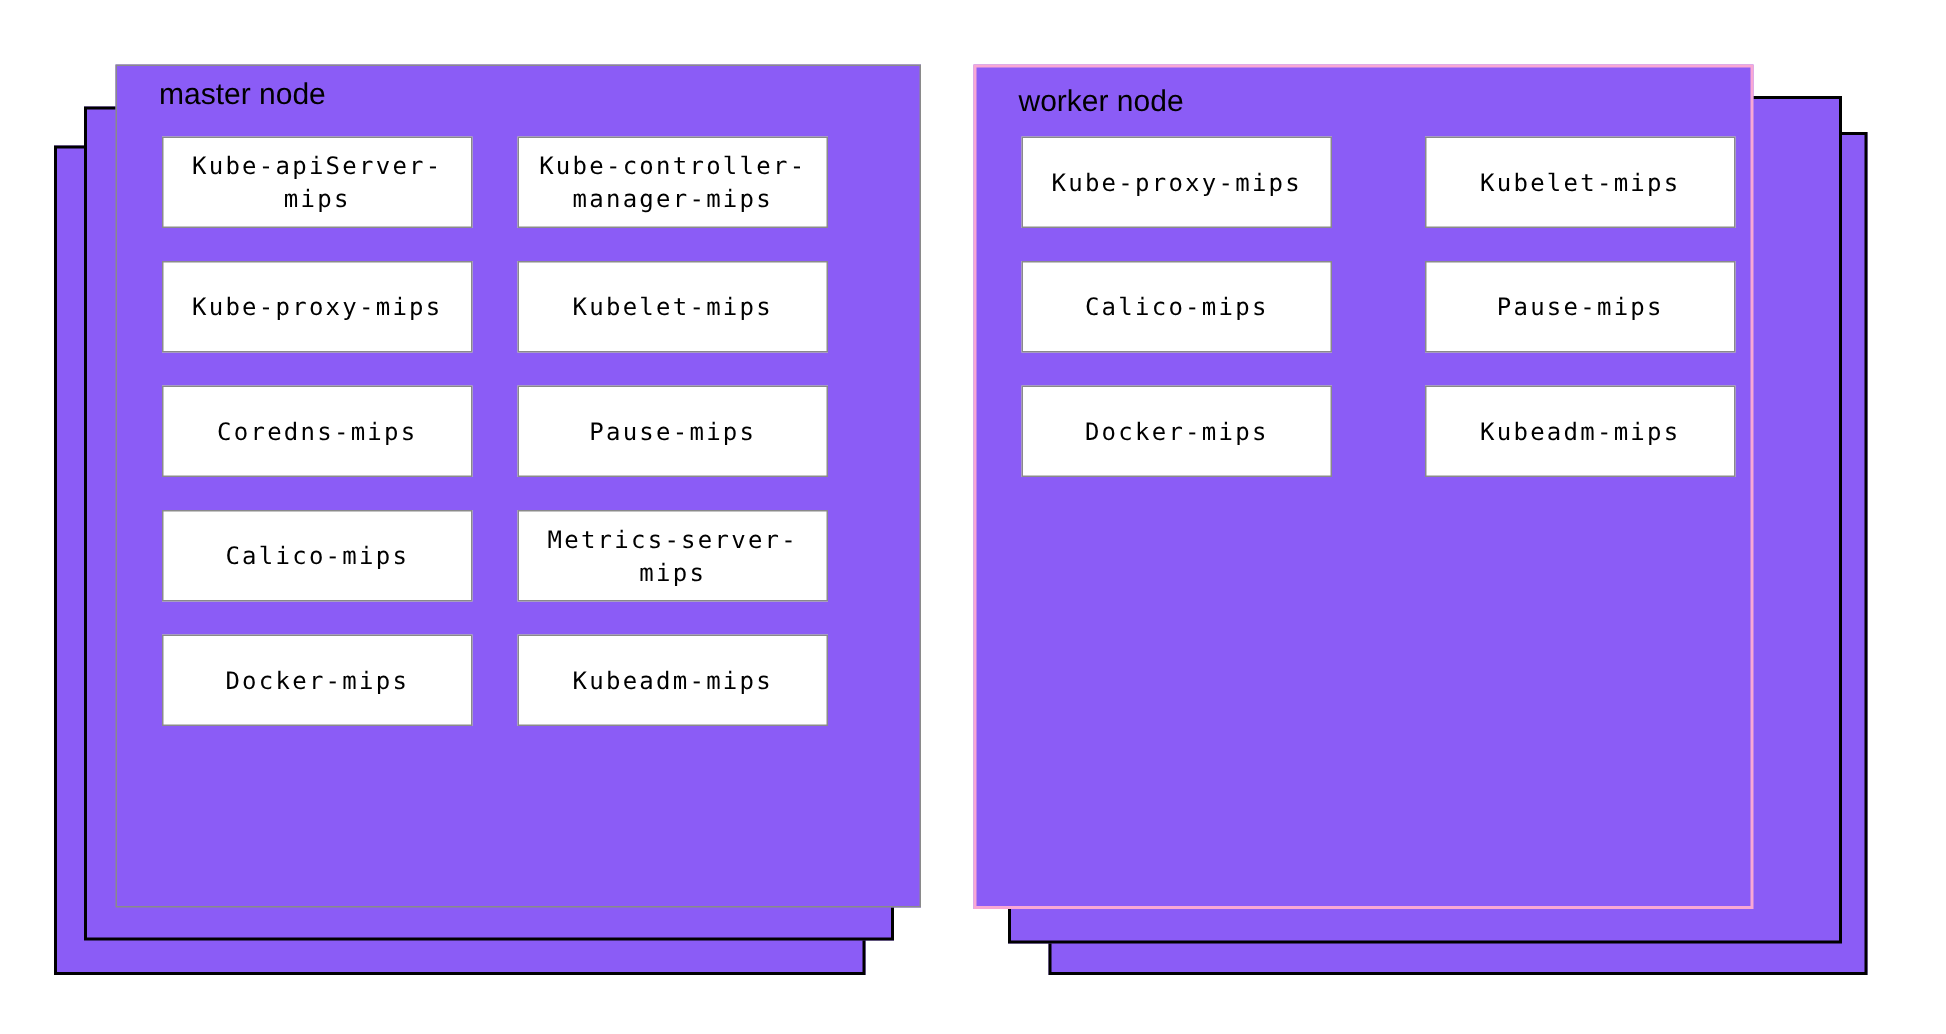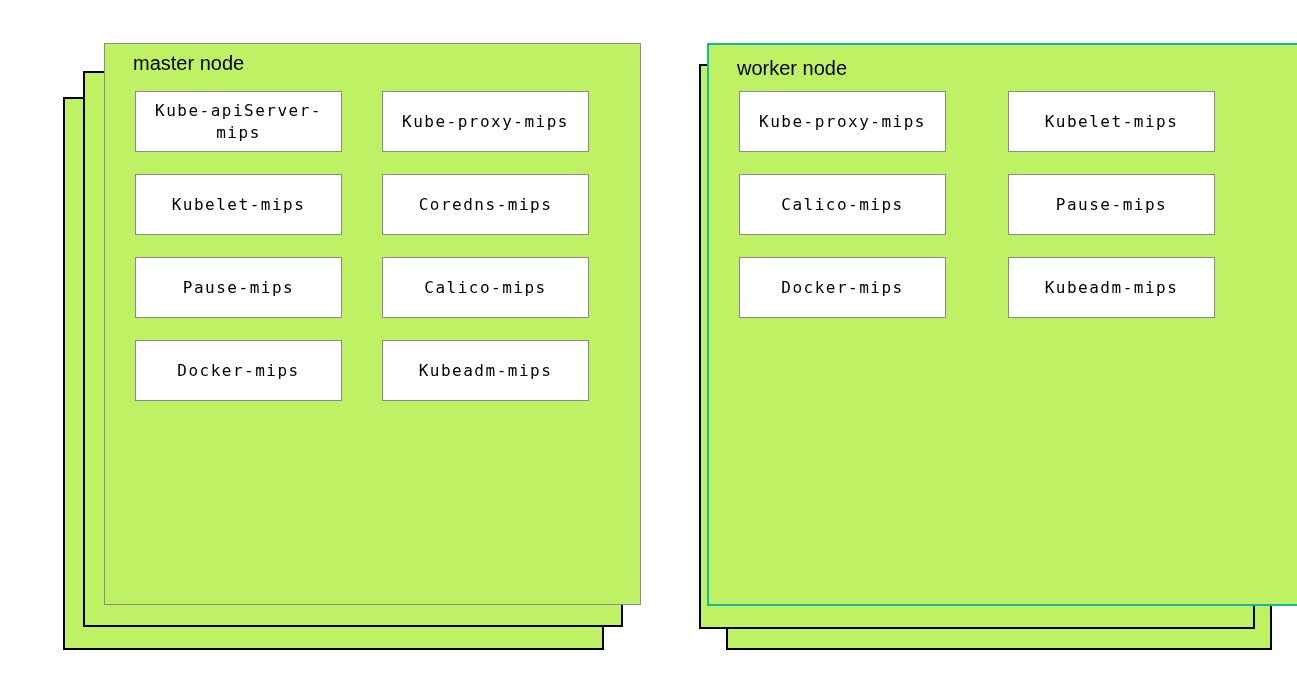--- a/index.html
+++ b/index.html
@@ -6,52 +6,51 @@
   .canvas {
     position: relative;
     width: 1297px;
     height: 689px;
     background: #ffffff;
     overflow: hidden;
     font-family: "Liberation Sans", sans-serif;
   }
   .layer {
     position: absolute;
-    background: #bef264;
+    background: #8b5cf6;
     border: 2px solid #000000;
     box-sizing: border-box;
-    margin-left: 27px;
   }
   
   .m-back  { left: 36px;  top: 97px; width: 541px; height: 553px; }
   .m-mid   { left: 56px;  top: 71px; width: 540px; height: 556px; }
   .m-front { left: 77px;  top: 43px; width: 537px; height: 562px; border: 1.5px solid #8a8a8a; }
   
   .w-back  { left: 699px; top: 88px; width: 546px; height: 562px; }
   .w-mid   { left: 672px; top: 64px; width: 556px; height: 565px; }
-  .w-front { left: 680px; top: 43px; width: 596px; height: 563px; border: 2px solid #14b8a6; }
+  .w-front { left: 649px; top: 43px; width: 520px; height: 563px; border: 2px solid #f9a8d4; }
 
   .node-title {
     position: absolute;
     left: 28px;
     font-size: 20px;
     color: #000000;
     white-space: nowrap;
   }
   .m-front .node-title { top: 8px; }
   .w-front .node-title { top: 12px; }
 
   .grid {
     position: absolute;
     display: grid;
     grid-template-columns: 207px 207px;
     grid-auto-rows: 61px;
     row-gap: 22px;
   }
-  .master-grid { left: 30px; top: 47px; column-gap: 40px; }
+  .master-grid { left: 30px; top: 47px; column-gap: 30px; }
   .worker-grid { left: 30px; top: 46px; column-gap: 62px; }
 
   .comp {
     box-sizing: border-box;
     border: 1px solid #8a8a8a;
     background: #ffffff;
     display: flex;
     align-items: center;
     justify-content: center;
     text-align: center;
@@ -68,25 +67,27 @@
 
 <div class="canvas">
 
   <div>
     <div class="layer m-back"></div>
     <div class="layer m-mid"></div>
     <div class="layer m-front">
       <div class="node-title">master node</div>
       <div class="grid master-grid">
         <div class="comp">Kube-apiServer-mips</div>
+        <div class="comp">Kube-controller-manager-mips</div>
         <div class="comp">Kube-proxy-mips</div>
         <div class="comp">Kubelet-mips</div>
         <div class="comp">Coredns-mips</div>
         <div class="comp">Pause-mips</div>
         <div class="comp">Calico-mips</div>
+        <div class="comp">Metrics-server-mips</div>
         <div class="comp">Docker-mips</div>
         <div class="comp">Kubeadm-mips</div>
       </div>
     </div>
   </div>
 
   <div>
     <div class="layer w-back"></div>
     <div class="layer w-mid"></div>
     <div class="layer w-front">

